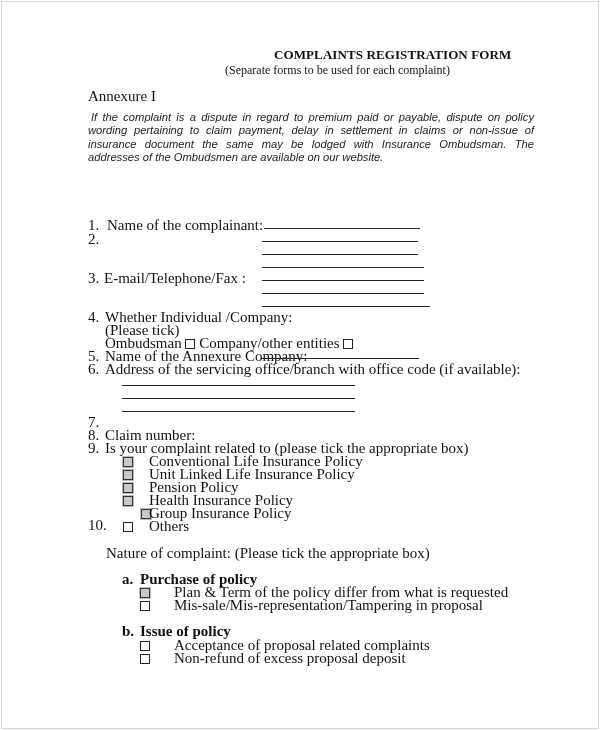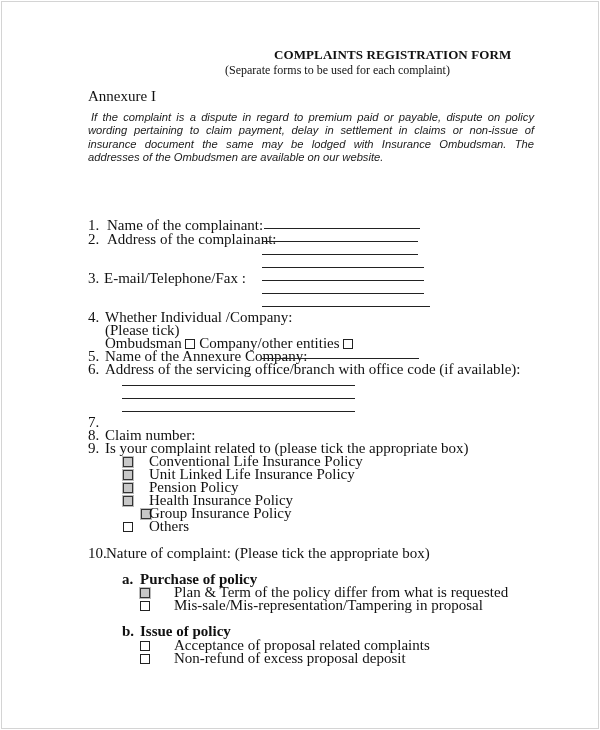--- a/index.html
+++ b/index.html
@@ -33,21 +33,20 @@
 
   <div class="intro">
     <p style="text-indent:3px;">If the complaint is a dispute in regard to premium paid or payable, dispute on policy wording pertaining to claim payment, delay in settlement in claims or non-issue of insurance document the same may be lodged with Insurance Ombudsman. The addresses of the Ombudsmen are available on our website.</p>
   </div>
 
   <div class="abs txt" style="left:86px; top:215px;">1.</div>
   <div class="abs txt" style="left:105px; top:215px;">Name of the complainant:</div>
   <div class="rule" style="left:262px; top:226px; width:156px;"></div>
 
   <div class="abs txt" style="left:86px; top:229px;">2.</div>
-  <div class="abs txt" style="left:105px; top:229px;">Address of the complainant:</div>
   <div class="rule" style="left:260px; top:239px; width:156px;"></div>
   <div class="rule" style="left:260px; top:252px; width:156px;"></div>
   <div class="rule" style="left:260px; top:265px; width:162px;"></div>
 
   <div class="abs txt" style="left:86px; top:268px;">3.</div>
   <div class="abs txt" style="left:102px; top:268px;text-align:right;">E-mail/Telephone/Fax :</div>
   <div class="rule" style="left:260px; top:278px; width:162px;"></div>
   <div class="rule" style="left:260px; top:291px; width:162px;"></div>
   <div class="rule" style="left:260px; top:304px; width:168px;"></div>
 
@@ -97,21 +96,21 @@
   </div>
   <div class="abs txt" style="left:121px; top:503px;padding-left:18px;">
     <span class="cb shaded"></span>
     <span style="position:absolute; left:26px;">Group Insurance Policy</span>
   </div>
   <div class="abs txt" style="left:121px; top:516px;">
     <span class="cb"></span>
     <span style="position:absolute; left:26px;">Others</span>
   </div>
 
-  <div class="abs txt" style="left:86px; top:543px;">10.</div>
+  <div class="abs txt" style="left:86px; top:515px;">10.</div>
   <div class="abs txt" style="left:104px; top:543px;">Nature of complaint: (Please tick the appropriate box)</div>
 
   <div class="abs txt bold" style="left:120px; top:569px;">a.</div>
   <div class="abs txt bold" style="left:138px; top:569px;">Purchase of policy</div>
   <div class="abs txt" style="left:138px; top:582px;">
     <span class="cb shaded"></span>
     <span style="position:absolute; left:34px;">Plan &amp; Term of the policy differ from what is requested</span>
   </div>
   <div class="abs txt" style="left:138px; top:595px;">
     <span class="cb"></span>

